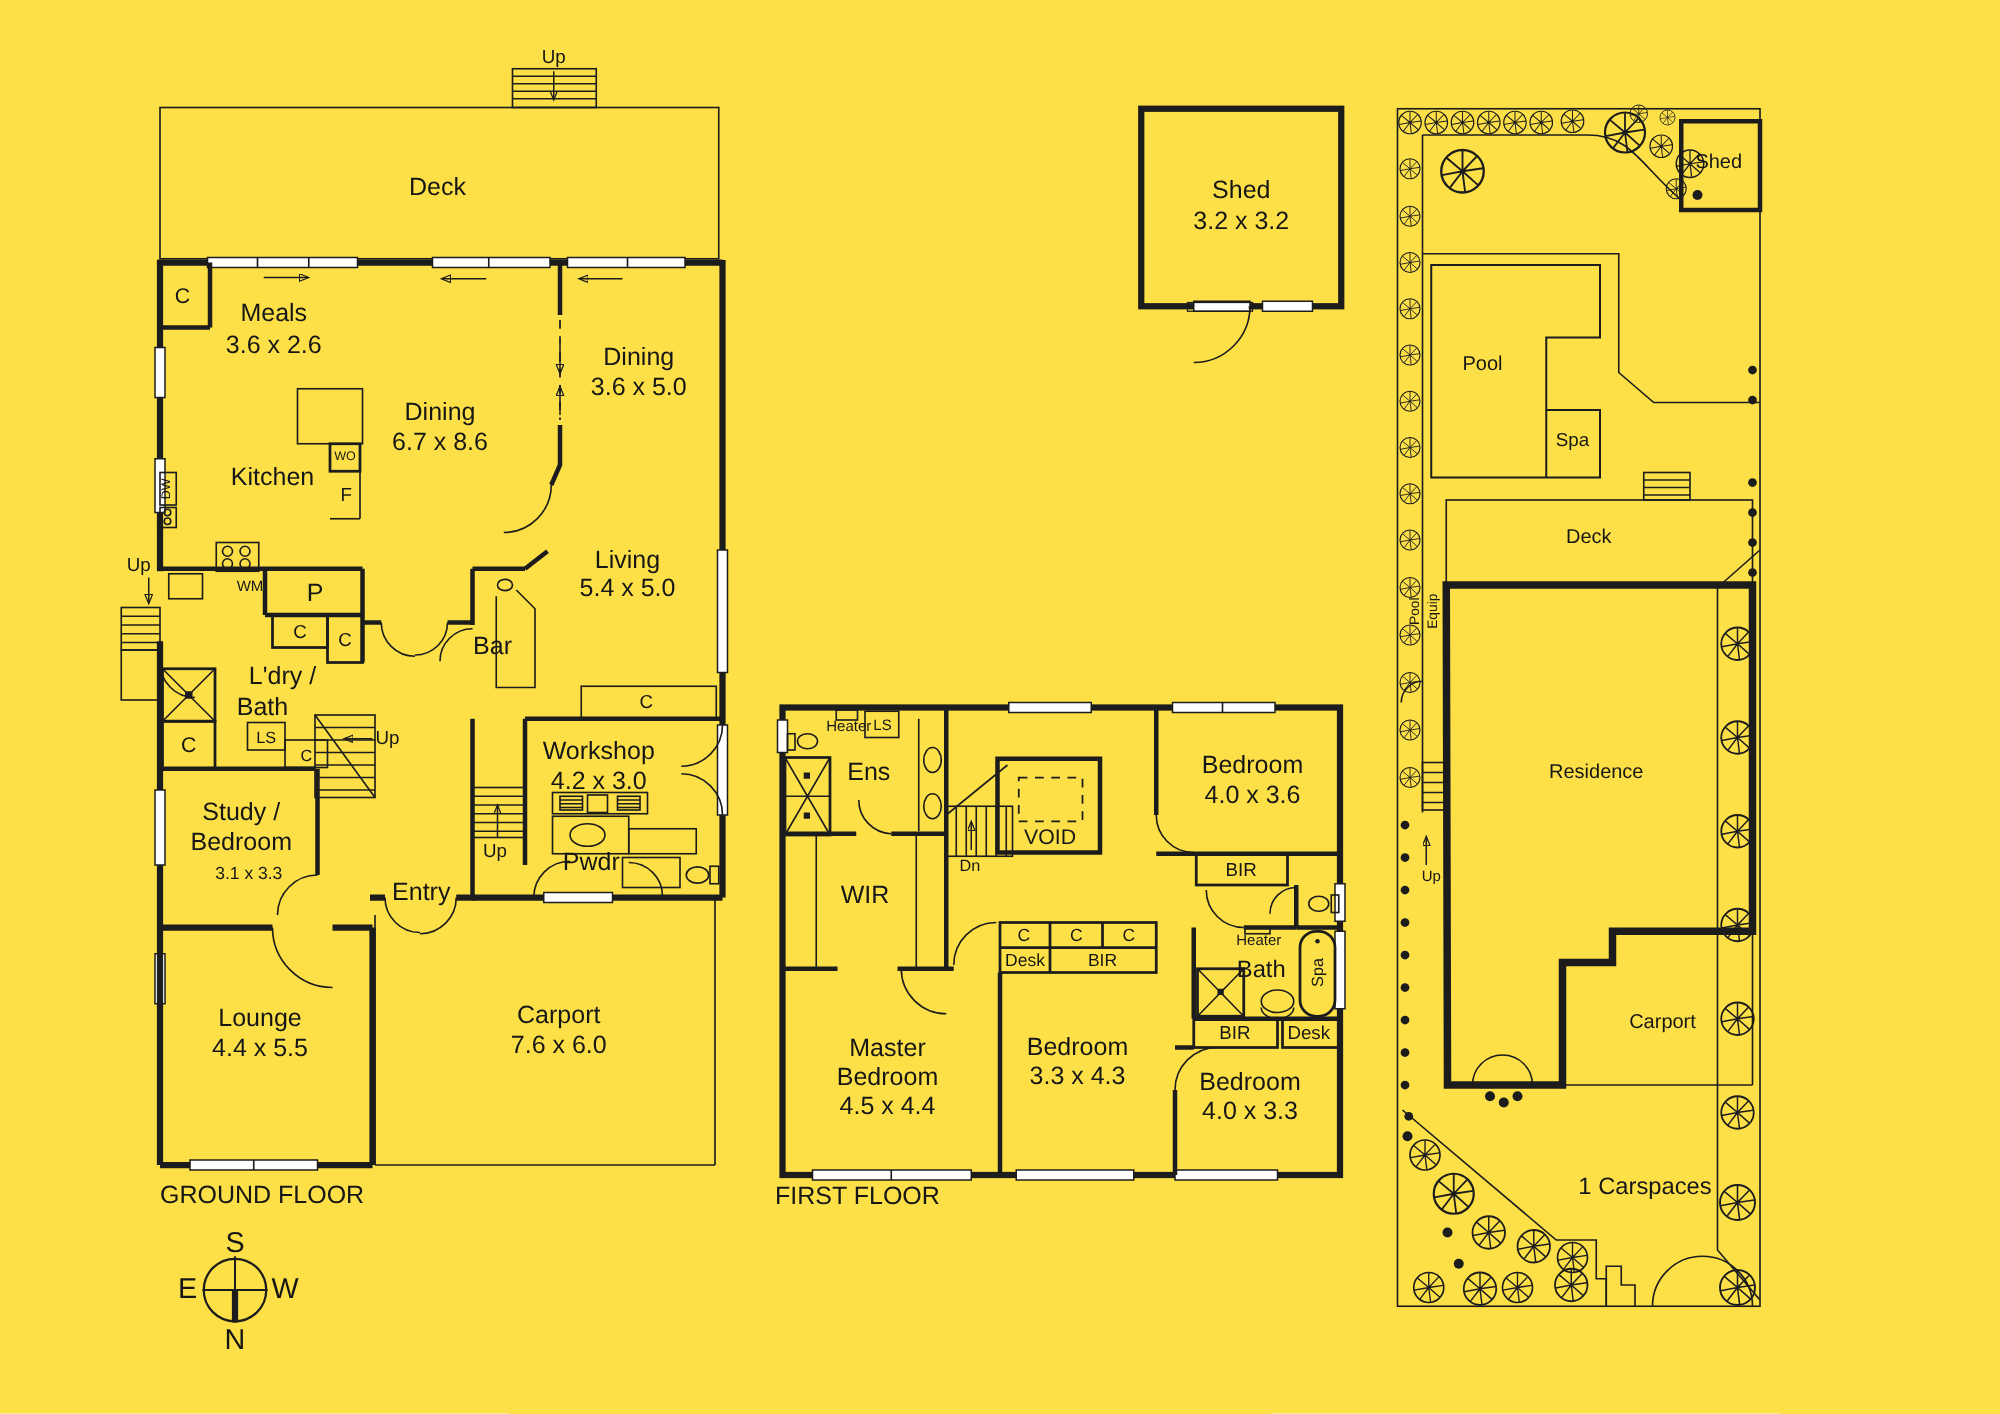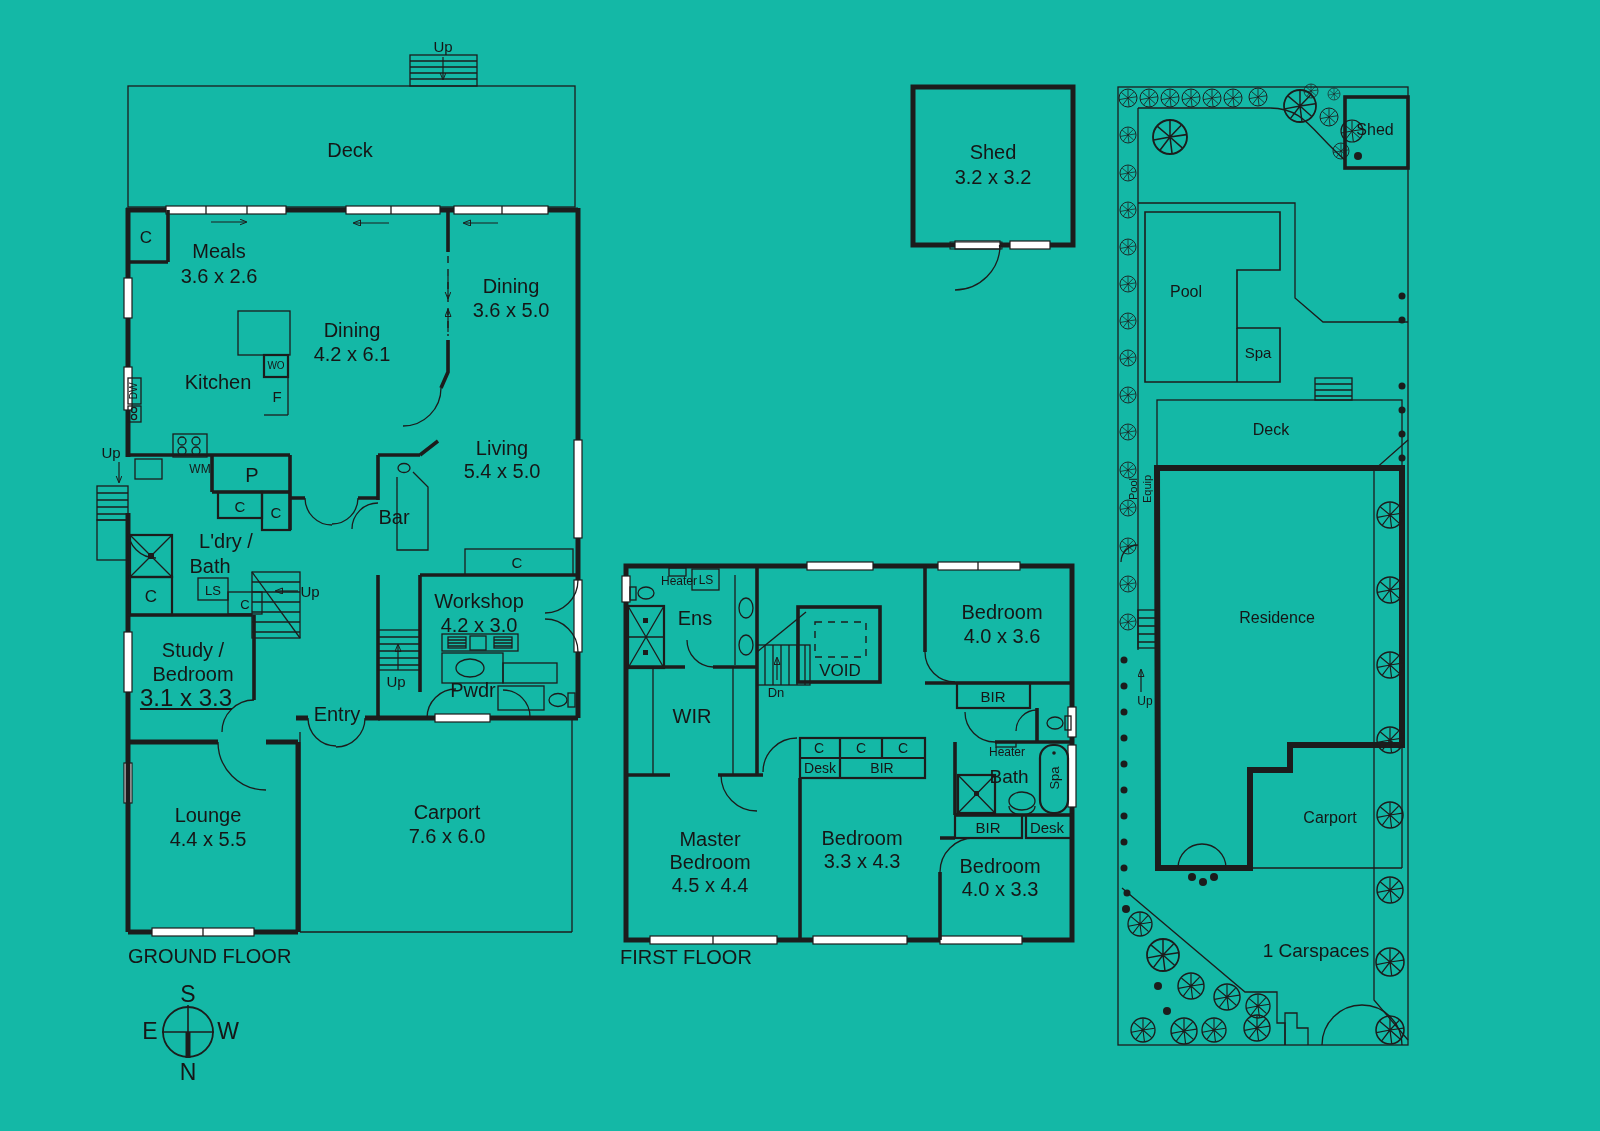--- a/index.html
+++ b/index.html
@@ -1,16 +1,16 @@
 <!DOCTYPE html>
 <html><head>
 <meta charset="utf-8">
 <style>
   html,body{margin:0;padding:0;background:#fff;}
-  .stage{position:relative;width:1600px;height:1131px;background:#14b8a6;overflow:hidden;
+  .stage{position:relative;width:1600px;height:1131px;background:#fde047;overflow:hidden;
          font-family:"Liberation Sans", sans-serif;}
   .stage svg{position:absolute;left:0;top:0;}
   svg line, svg path, svg rect, svg circle, svg ellipse, svg polyline{
     stroke:#1c1c1c; fill:none; stroke-linecap:butt;}
   .w5{stroke-width:5px;}
   .w4{stroke-width:3.6px;}
   .w2{stroke-width:2.2px;}
   .t{stroke-width:1.3px;}
   .win{fill:#ffffff;stroke-width:1.2px;}
   .dash{stroke-dasharray:7 6;stroke-width:1.4px;}
@@ -424,39 +424,39 @@
 
 <div id="labels">
       <div class="lbl" style="left: 443px; top: 46px; font-size: 15px;">Up</div>
       <div class="lbl" style="left: 350px; top: 150px; font-size: 20px;">Deck</div>
       <div class="lbl" style="left: 146px; top: 237px; font-size: 17px;">C</div>
       <div class="lbl" style="left: 219px; top: 251px; font-size: 20px;">Meals</div>
       <div class="lbl" style="left: 219px; top: 276px; font-size: 20px;">3.6 x 2.6</div>
       <div class="lbl" style="left: 511px; top: 286px; font-size: 20px;">Dining</div>
       <div class="lbl" style="left: 511px; top: 310px; font-size: 20px;">3.6 x 5.0</div>
       <div class="lbl" style="left: 352px; top: 330px; font-size: 20px;">Dining</div>
-      <div class="lbl" style="left: 352px; top: 354px; font-size: 20px;">4.2 x 6.1</div>
+      <div class="lbl" style="left: 352px; top: 354px; font-size: 20px;">6.7 x 8.6</div>
       <div class="lbl" style="left: 218px; top: 382px; font-size: 20px;">Kitchen</div>
       <div class="lbl" style="left: 276px; top: 366px; font-size: 10px;">WO</div>
       <div class="lbl" style="left: 277px; top: 396px; font-size: 15px;">F</div>
       <div class="lbl rot" style="left: 134px; top: 391px; font-size: 10px;">DW</div>
       <div class="lbl" style="left: 111px; top: 452px; font-size: 15px;">Up</div>
       <div class="lbl" style="left: 200px; top: 469px; font-size: 12px;">WM</div>
       <div class="lbl" style="left: 252px; top: 475px; font-size: 20px;">P</div>
       <div class="lbl" style="left: 240px; top: 506px; font-size: 15px;">C</div>
       <div class="lbl" style="left: 276px; top: 512px; font-size: 15px;">C</div>
       <div class="lbl" style="left: 210px; top: 541px; font-size: 20px; margin-left: 16px;">L'dry /</div>
       <div class="lbl" style="left: 210px; top: 566px; font-size: 20px;">Bath</div>
       <div class="lbl" style="left: 151px; top: 596px; font-size: 17px;">C</div>
       <div class="lbl" style="left: 213px; top: 590px; font-size: 13px;">LS</div>
       <div class="lbl" style="left: 245px; top: 604px; font-size: 13px;">C</div>
       <div class="lbl" style="left: 310px; top: 591px; font-size: 15px;">Up</div>
       <div class="lbl" style="left: 193px; top: 650px; font-size: 20px;">Study /</div>
       <div class="lbl" style="left: 193px; top: 674px; font-size: 20px;">Bedroom</div>
-      <div class="lbl" style="left: 186px; top: 698px; font-size: 24px; text-decoration: underline;">3.1 x 3.3</div>
+      <div class="lbl" style="left: 199px; top: 698px; font-size: 14px;">3.1 x 3.3</div>
       <div class="lbl" style="left: 479px; top: 601px; font-size: 20px;">Workshop</div>
       <div class="lbl" style="left: 479px; top: 625px; font-size: 20px;">4.2 x 3.0</div>
       <div class="lbl" style="left: 502px; top: 448px; font-size: 20px;">Living</div>
       <div class="lbl" style="left: 502px; top: 471px; font-size: 20px;">5.4 x 5.0</div>
       <div class="lbl" style="left: 394px; top: 517px; font-size: 20px;">Bar</div>
       <div class="lbl" style="left: 517px; top: 562px; font-size: 15px;">C</div>
       <div class="lbl" style="left: 473px; top: 690px; font-size: 20px;">Pwdr</div>
       <div class="lbl" style="left: 396px; top: 681px; font-size: 15px;">Up</div>
       <div class="lbl" style="left: 337px; top: 714px; font-size: 20px;">Entry</div>
       <div class="lbl" style="left: 208px; top: 815px; font-size: 20px;">Lounge</div>

